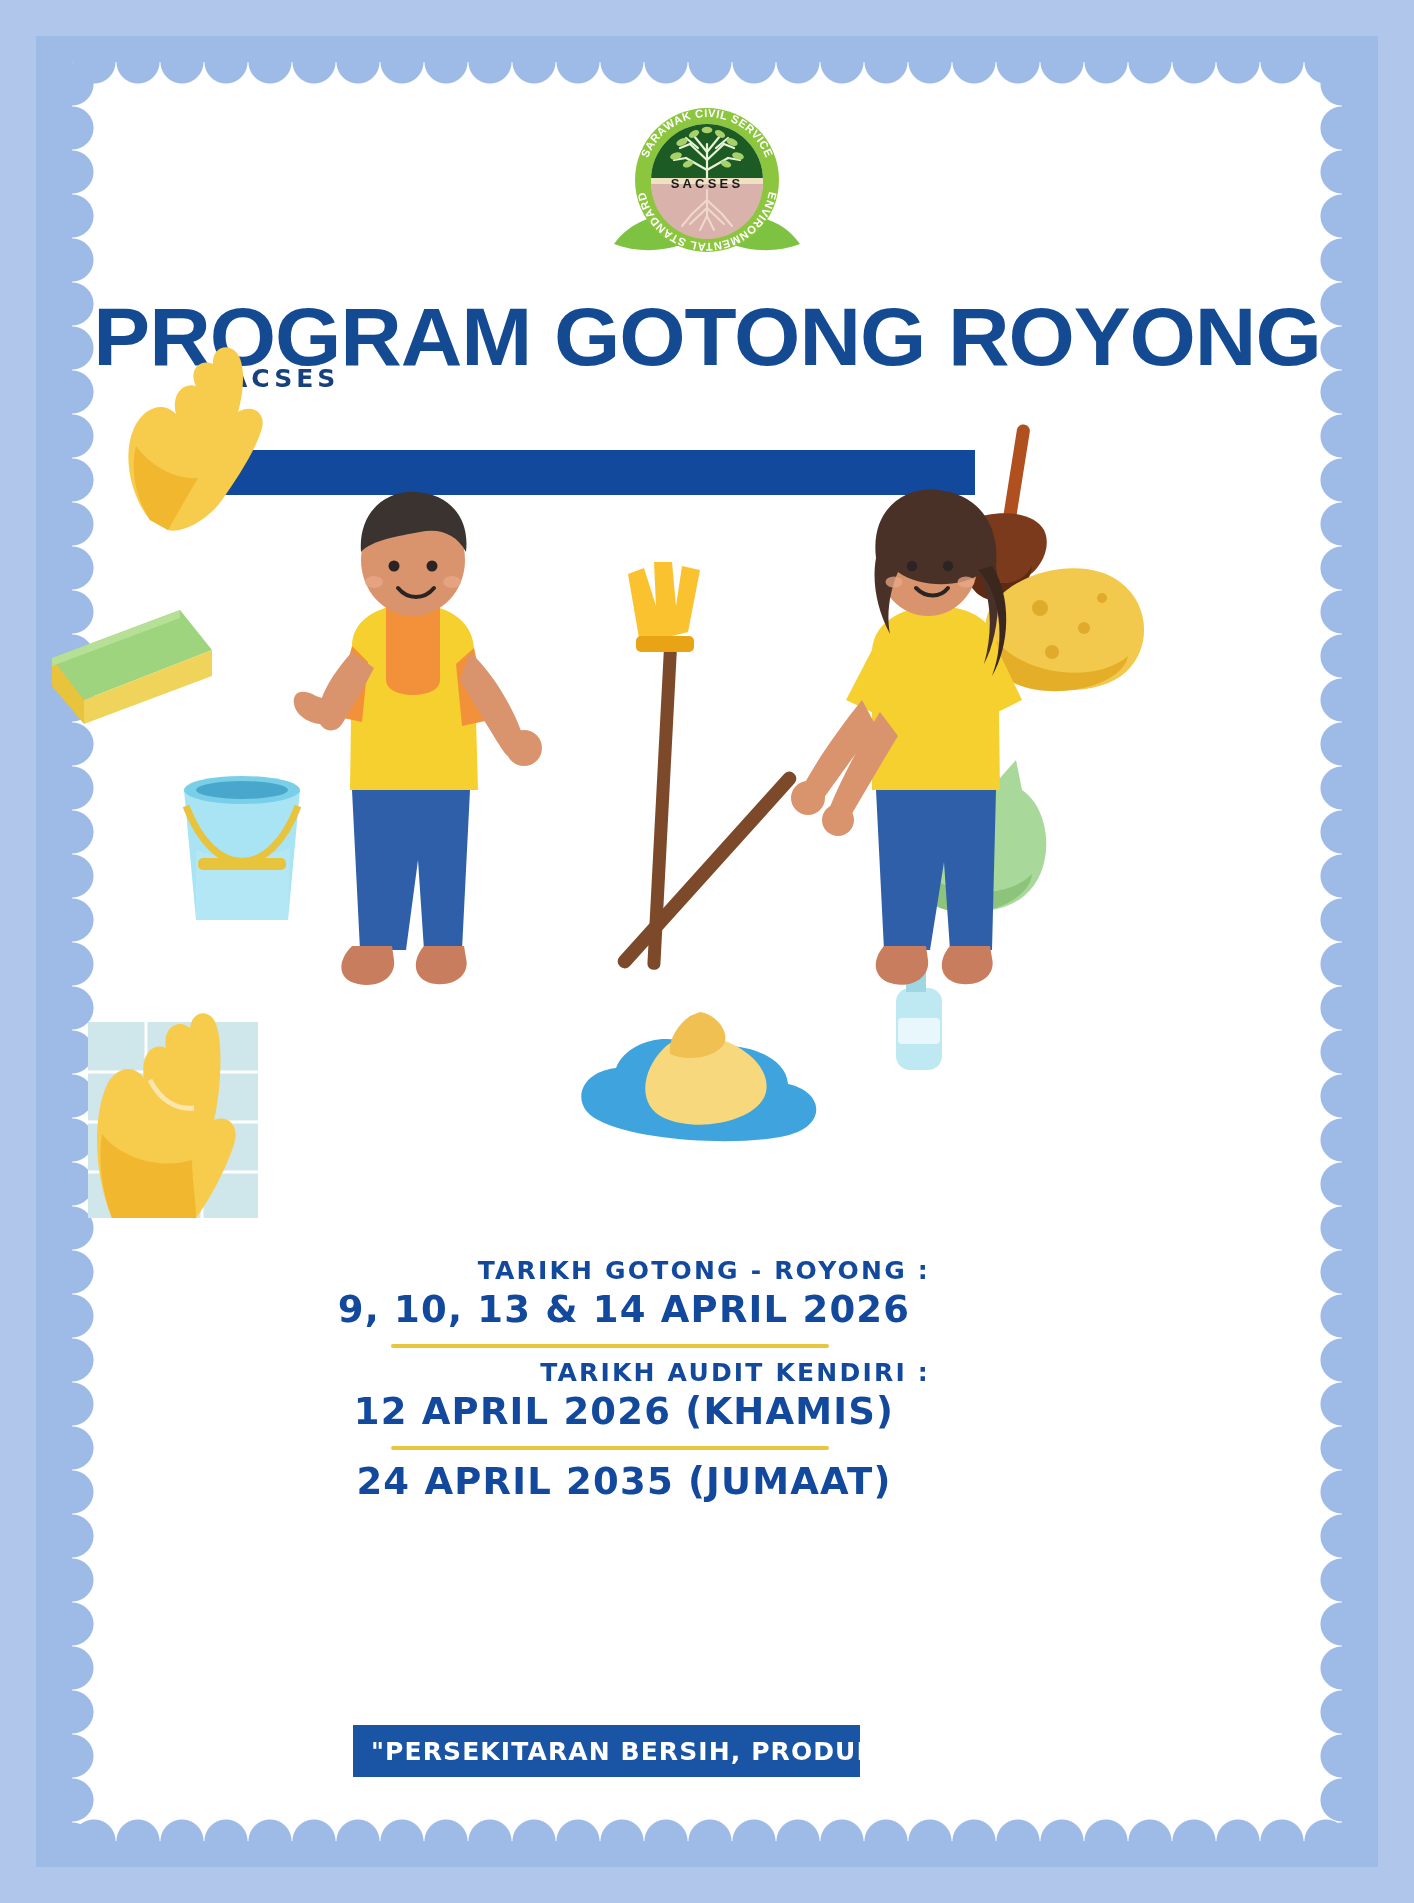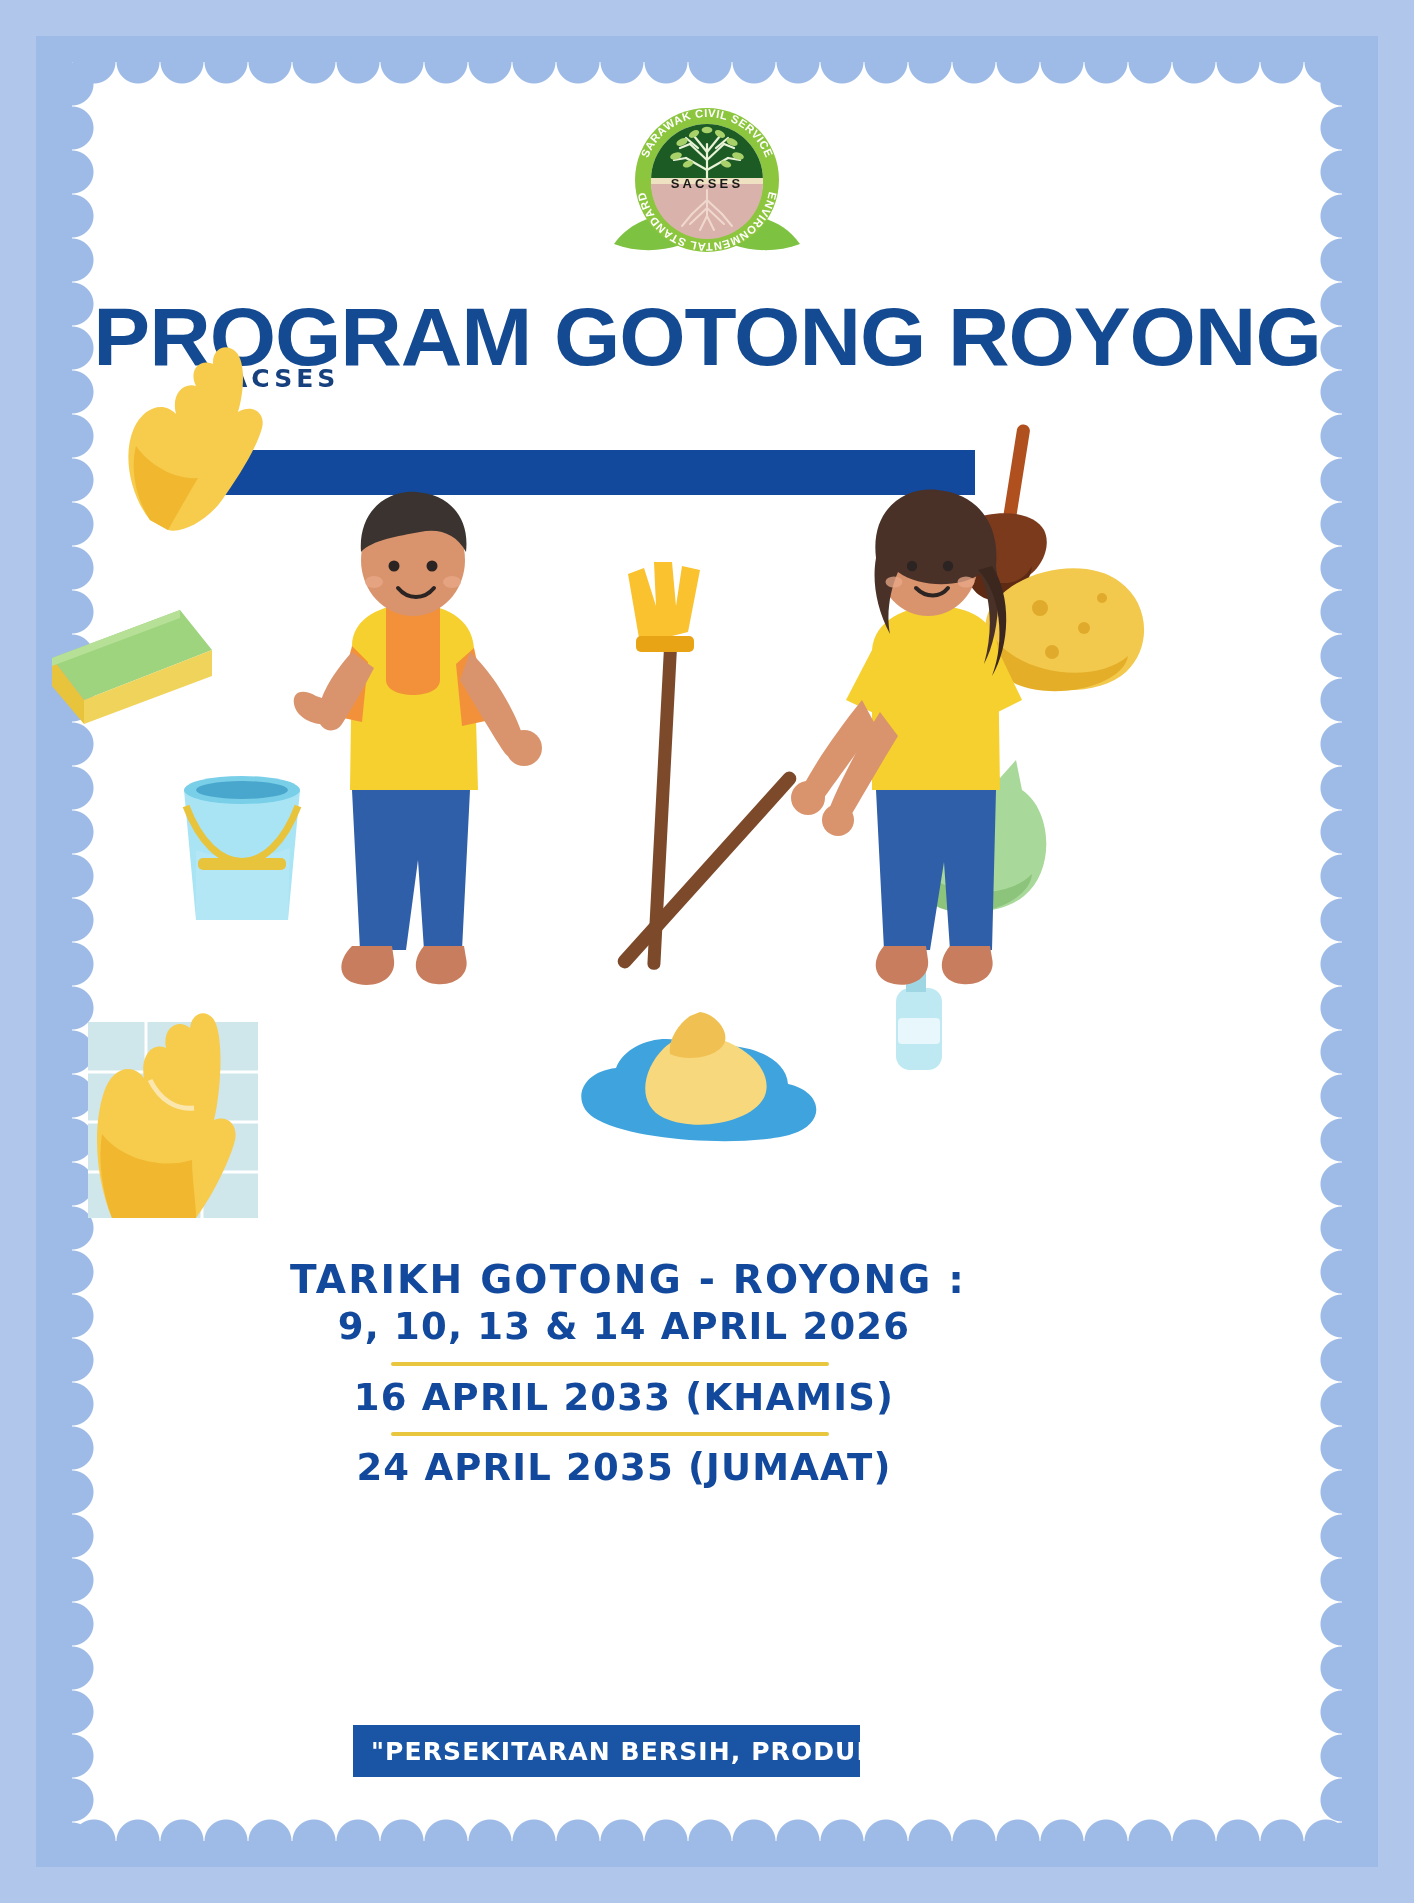--- a/index.html
+++ b/index.html
@@ -102,21 +102,21 @@
   .info {
     position: absolute;
     left: 290px; top: 1255px;
     width: 640px;
     text-align: center;
     color: #12499c;
     font-family: "DejaVu Sans", sans-serif;
     font-weight: 700;
   }
   .info .line { line-height: 1.26; white-space: nowrap; }
-  .lbl { font-size: 39px; letter-spacing: 2.2px; }
+  .lbl { font-size: 25px; letter-spacing: 2.2px; text-align: right; }
   .val { font-size: 37px; letter-spacing: 1.2px; margin-left: 28px; }
   .rule {
     height: 4px; background: #e8c73f;
     margin: 11px auto 9px auto;
     border-radius: 2px;
   }
   .rule.r1 { width: 438px; }
   .rule.r2 { width: 438px; }
   .banner {
     position: absolute;
@@ -388,21 +388,22 @@
                C 730 1032, 716 1014, 700 1012 Z" fill="#f0c152"></path>
     </g>
   </svg>
 
   <div class="info">
     <div class="line lbl">TARIKH GOTONG - ROYONG :</div>
     <div class="line val">9, 10, 13 &amp; 14 APRIL 2026</div>
 
     <div class="rule r1"></div>
 
-    <div class="line val">16 APRIL 2033 (KHAMIS)</div>
+    <div class="line lbl">TARIKH AUDIT KENDIRI :</div>
+    <div class="line val">12 APRIL 2026 (KHAMIS)</div>
 
     <div class="rule r2"></div>
 
     <div class="line val">24 APRIL 2035 (JUMAAT)</div>
   </div>
 
   <div class="banner">
     <span>"PERSEKITARAN BERSIH, PRODUKTIVITI MENING</span>
   </div>
 

